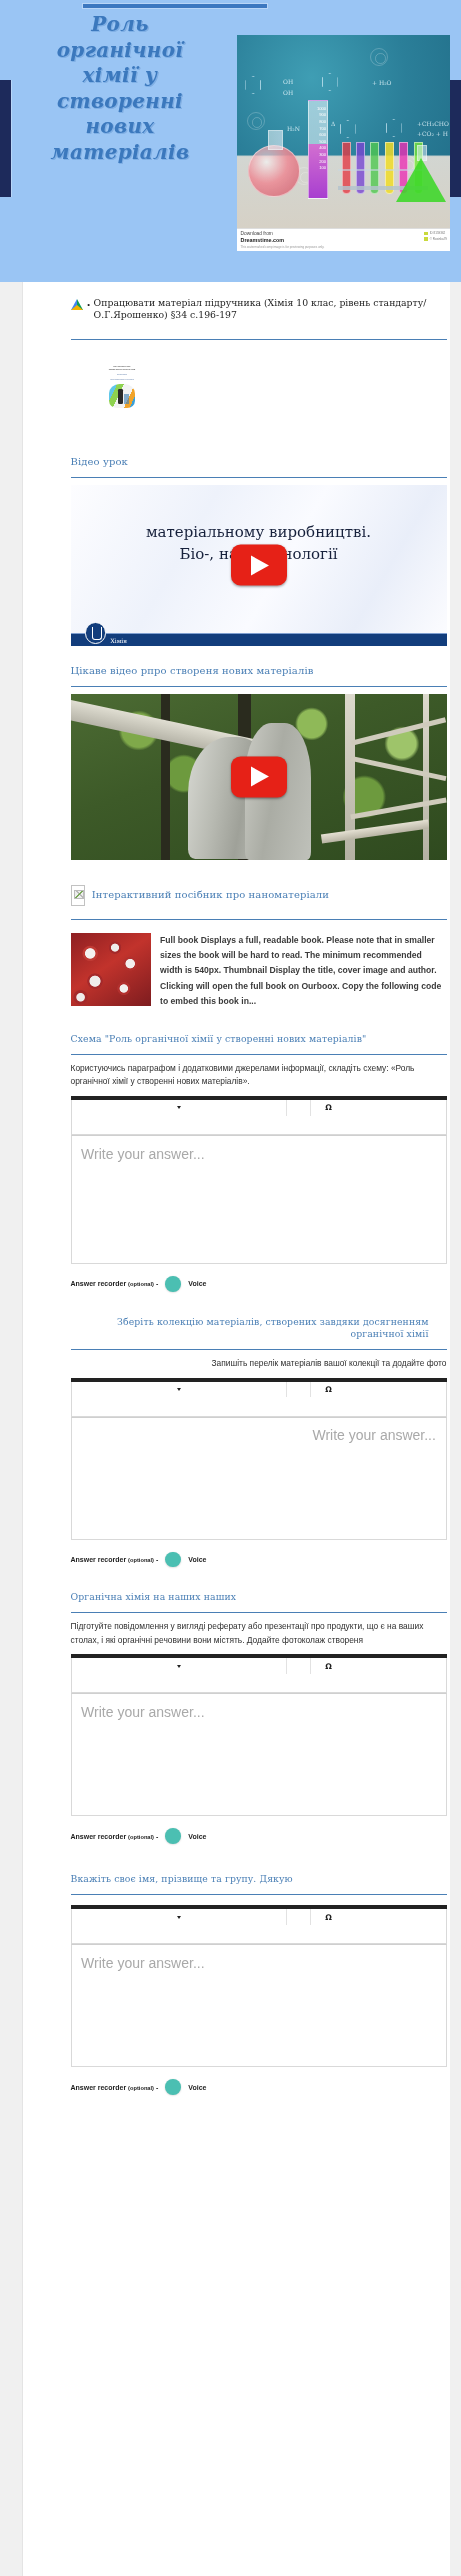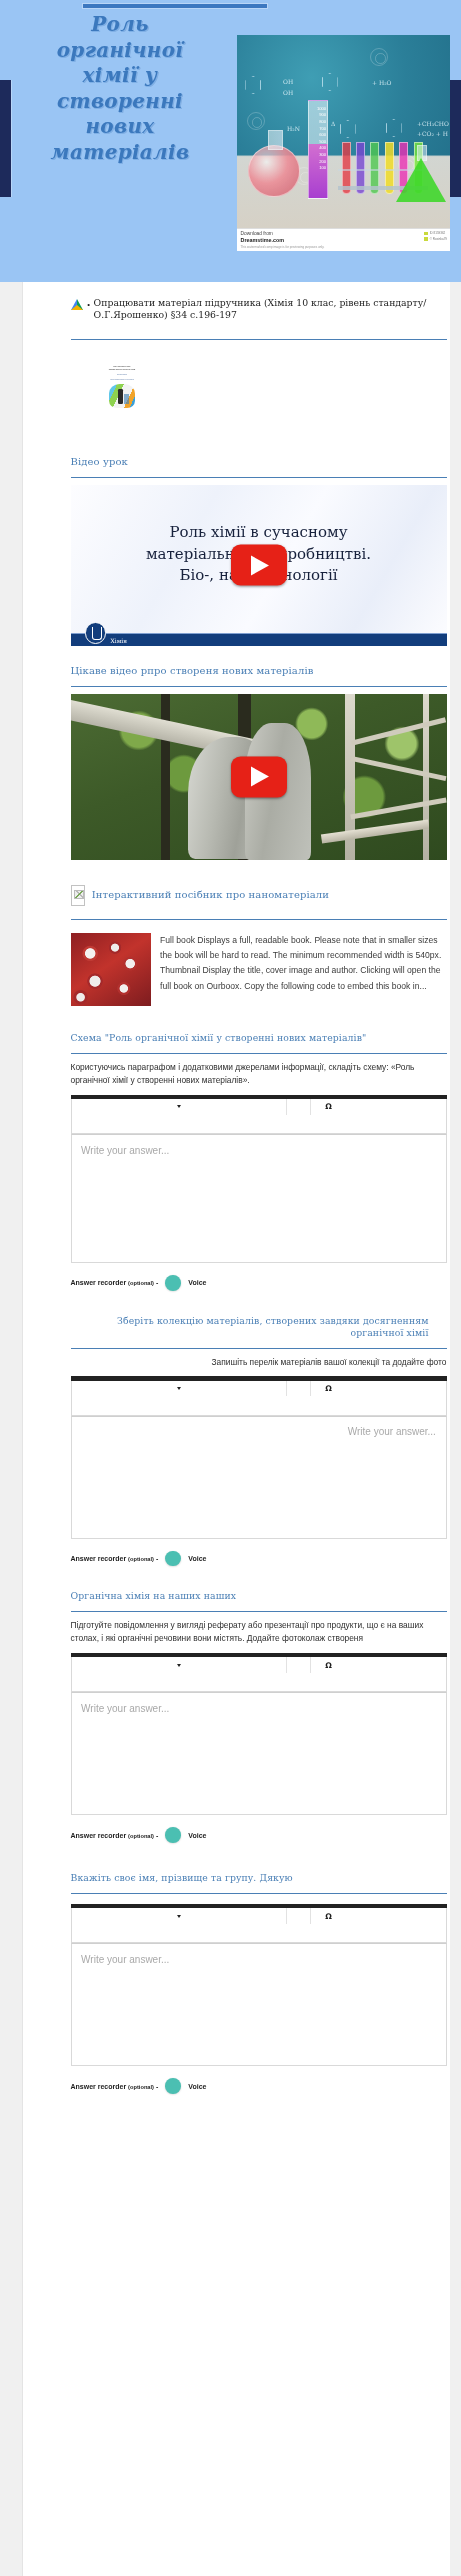--- a/index.html
+++ b/index.html
@@ -351,20 +351,21 @@
       radial-gradient(circle at 55% 20%, #efeceb 0 5%, #a5292a 6% 8%, transparent 9%),
       radial-gradient(circle at 74% 42%, #f2efee 0 6%, #b2302e 7% 9%, transparent 10%),
       radial-gradient(circle at 30% 66%, #efeceb 0 7%, #a5292a 8% 10%, transparent 11%),
       radial-gradient(circle at 66% 76%, #f2efee 0 5%, #b2302e 6% 8%, transparent 9%),
       radial-gradient(circle at 12% 88%, #efeceb 0 4%, #a5292a 5% 7%, transparent 8%),
       linear-gradient(145deg, #8e1f22, #c2332c 45%, #7d1c1f);
   }
   .book-text {
     font-size: 8.6px; line-height: 1.78; color: #3b3b3b;
     text-align: left;
+    font-weight: bold;
   }
 
   
   .qtext {
     margin: 7.2px 0 0 20px; width: 376px;
     font-size: 8.4px; line-height: 1.6; color: #2f2f2f;
   }
 
   .editor { margin: 7.2px 0 0 20px; width: 376px; }
   .editor-topbar { height: 4.2px; background: #222; }
@@ -381,21 +382,21 @@
   .tb-omega {
     flex: 0 0 36px; height: 15.6px; display: flex; align-items: center; justify-content: center;
     font-size: 7.8px; font-weight: bold; color: #1d1d1d; font-family: "DejaVu Sans", sans-serif;
   }
   .editor-area {
     border: 0.6px solid #d9d9d9; border-top: 1.2px solid #cfcfcf;
     background: #fff; padding: 9.6px 9.6px 0 9.6px;
   }
   .editor-area.h1 { height: 129px; }
   .editor-area.h2 { height: 123px; }
-  .ph { color: #a9a9a9; font-size: 10px; }
+  .ph { color: #a9a9a9; font-size: 14px; }
 
   .recorder {
     display: flex; align-items: center; gap: 7.2px;
     margin: 12px 0 0 20px;
   }
   .rec-label { font-size: 7px; font-weight: bold; color: #1d1d1d; }
   .rec-label small { font-size: 5.7px; font-weight: bold; }
   .rec-dot {
     width: 15.6px; height: 15.6px; border-radius: 50%;
     background: #4bbfb2; box-shadow: 0 0.6px 1.8px rgba(0,0,0,.18);
@@ -517,21 +518,20 @@
           <div class="tb-art"></div>
         </div>
       </div>
 
       <div class="block">
         <h2 class="sec-title">Відео урок</h2>
         <div class="sec-rule"></div>
 
         <div class="video v1">
           <div class="v1-title">
-            <div>Роль хімії в сучасному</div>
             <div>матеріальному виробництві.</div>
             <div>Біо-, нанотехнології</div>
           </div>
           <div class="v1-footer"></div>
           <div class="v1-logo"></div>
           <div class="v1-logo-text">Хімія</div>
           <div class="yt-btn"></div>
         </div>
       </div>
 

